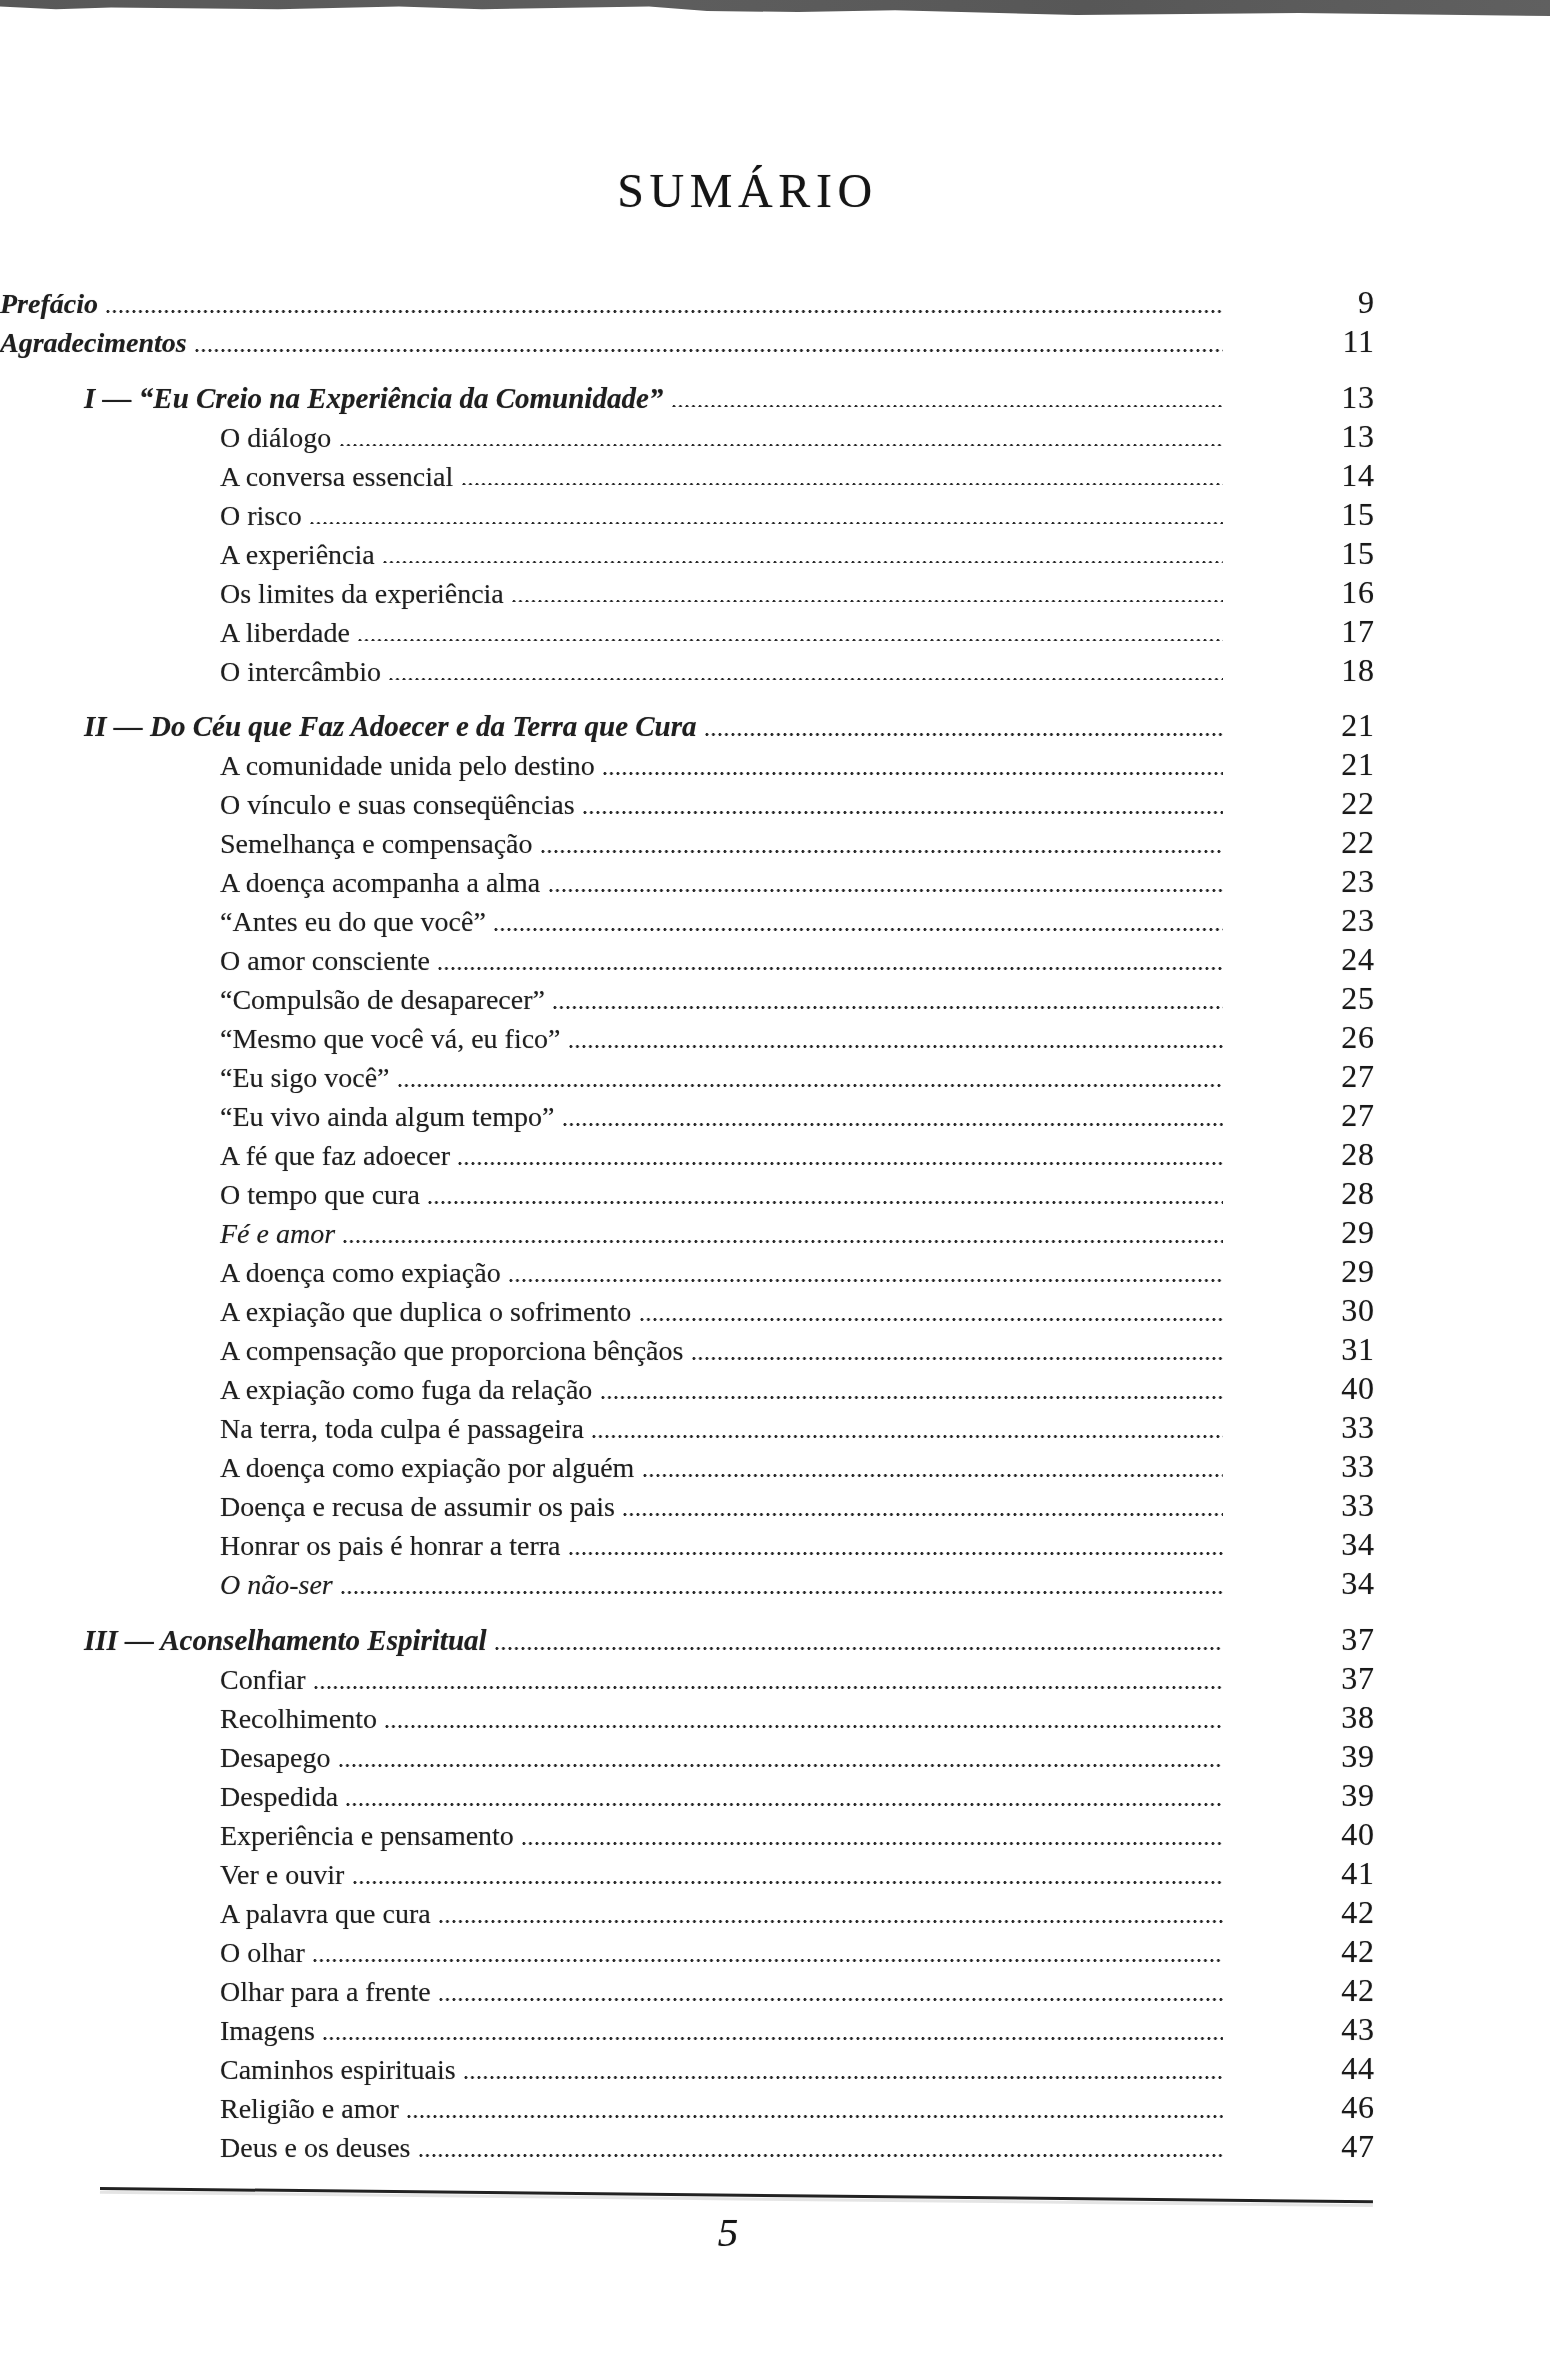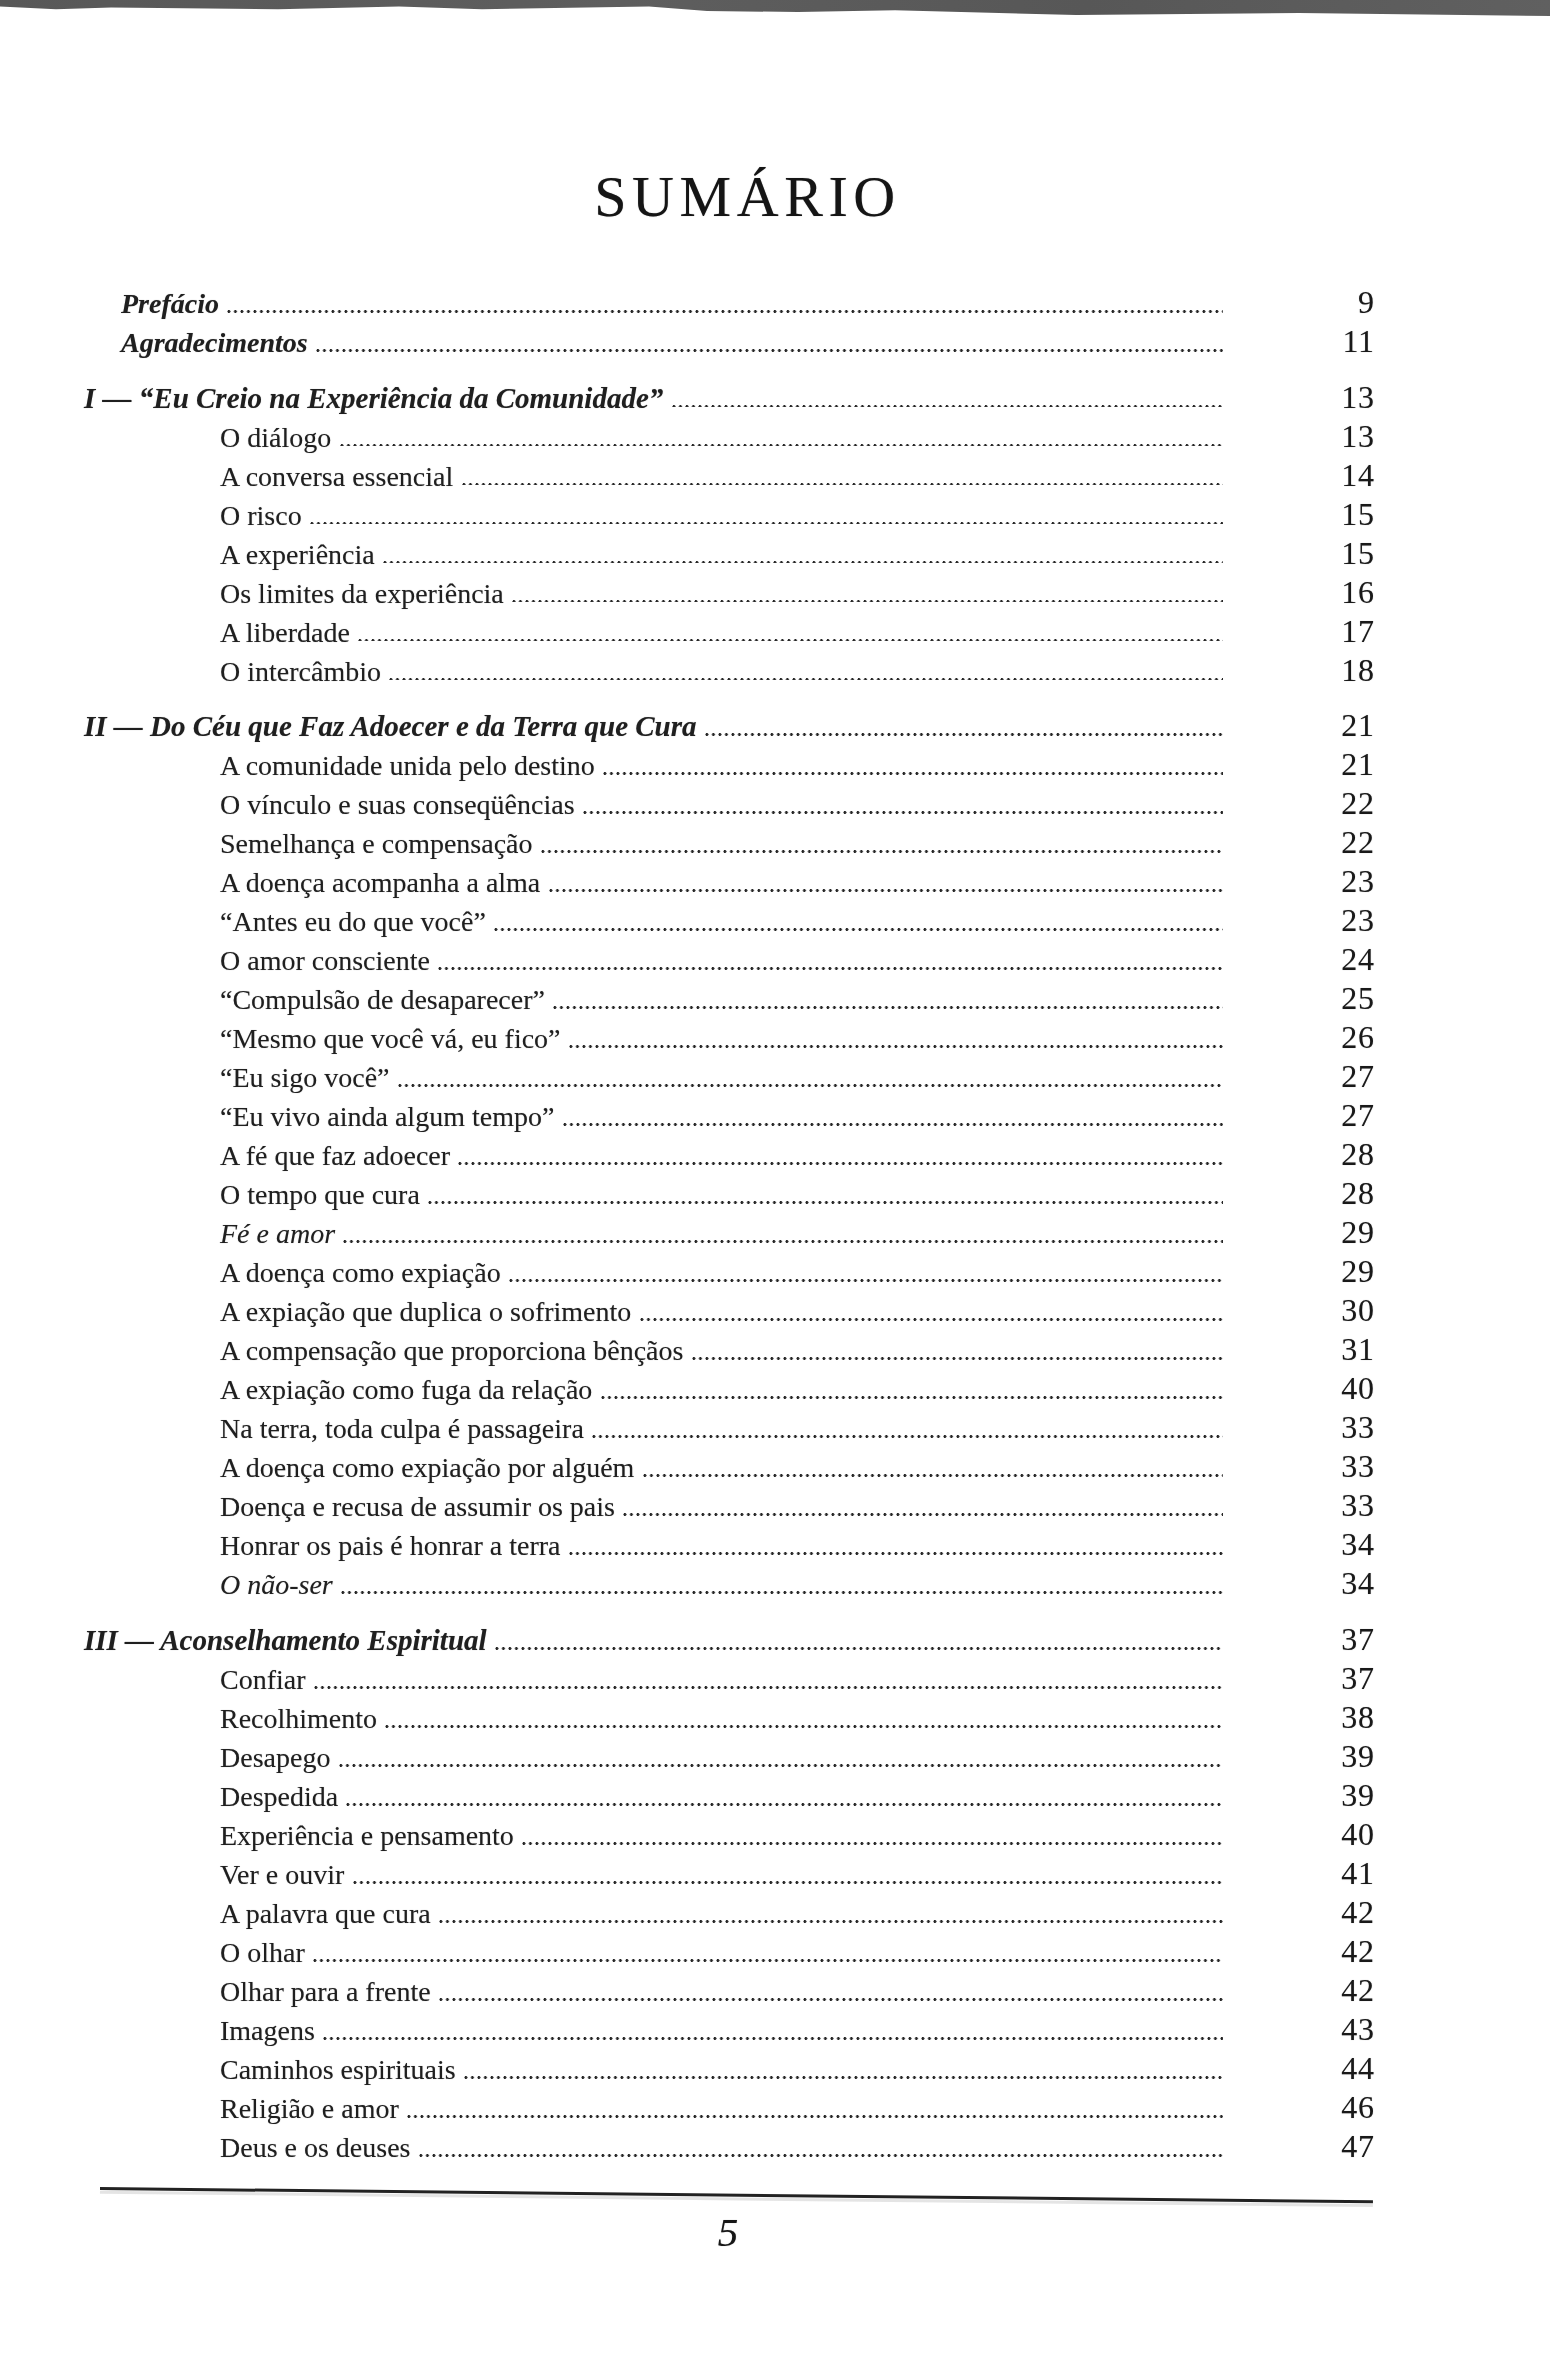--- a/index.html
+++ b/index.html
@@ -11,30 +11,30 @@
   
   .scan-band{
     position:absolute;top:0;left:0;width:1551px;height:18.6px;
     background:linear-gradient(90deg,#585858 0%,#5e5e5e 40%,#575757 70%,#606060 100%);
     clip-path:polygon(0 0,1551px 0,1551px 16px,1299px 13px,1076px 15px,895px 10.2px,
                       798px 12px,707px 11px,649px 6.5px,482px 9.3px,399px 6.5px,
                       278px 9.3px,111px 7.4px,56px 9.3px,0 6.5px);
   }
   .page-title{
     position:absolute;top:163px;left:0;width:1495px;margin:0;
-    text-align:center;font-size:58px;font-weight:400;letter-spacing:5.6px;
+    text-align:center;font-size:48px;font-weight:400;letter-spacing:5.6px;
     color:#151515;text-shadow:0 0 0.9px rgba(20,20,20,.45);
   }
   .toc{
     position:absolute;top:283px;left:0;width:1551px;box-sizing:border-box;
     padding-right:176px;
     text-shadow:0 0 0.9px rgba(25,25,25,.38);
   }
   .row{display:flex;align-items:baseline;height:39px;line-height:39px;font-size:28px;}
-  .row.front{padding-left:121px;font-weight:bold;font-style:italic;}
+  .row.front{font-weight:bold;font-style:italic;}
   .row.section{padding-left:84px;margin-top:16.7px;font-weight:bold;font-style:italic;font-size:29px;}
   .row.sub{padding-left:220px;font-family:Liberation Serif, serif;}
   .row.italic .label{font-style:italic;}
   .label{white-space:nowrap;padding-right:8.3px;}
   .dots{
     flex:1;min-width:37px;height:2.8px;align-self:flex-end;
     margin:0 13px 9.3px 0;
     background-image:radial-gradient(circle at 1.9px 1.4px,#262626 1.3px,rgba(0,0,0,0) 1.7px);
     background-size:6.5px 2.8px;background-repeat:repeat-x;
   }

